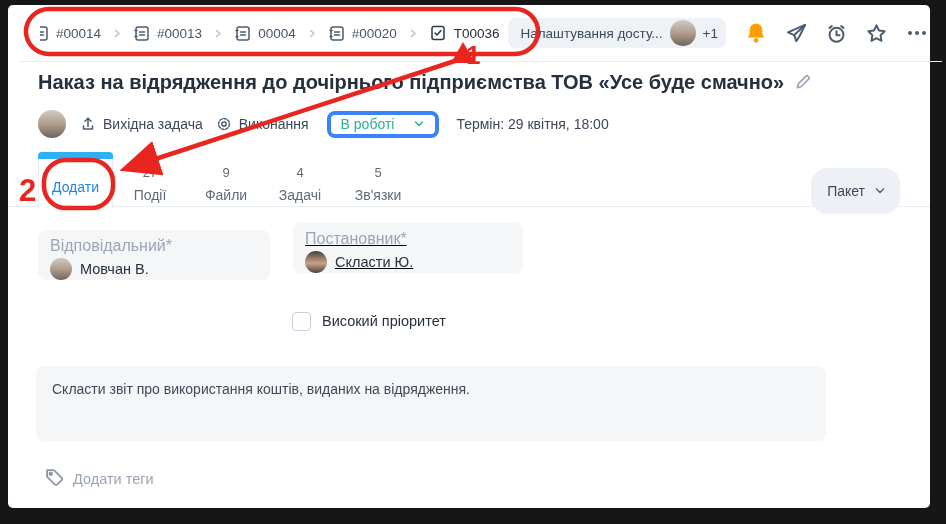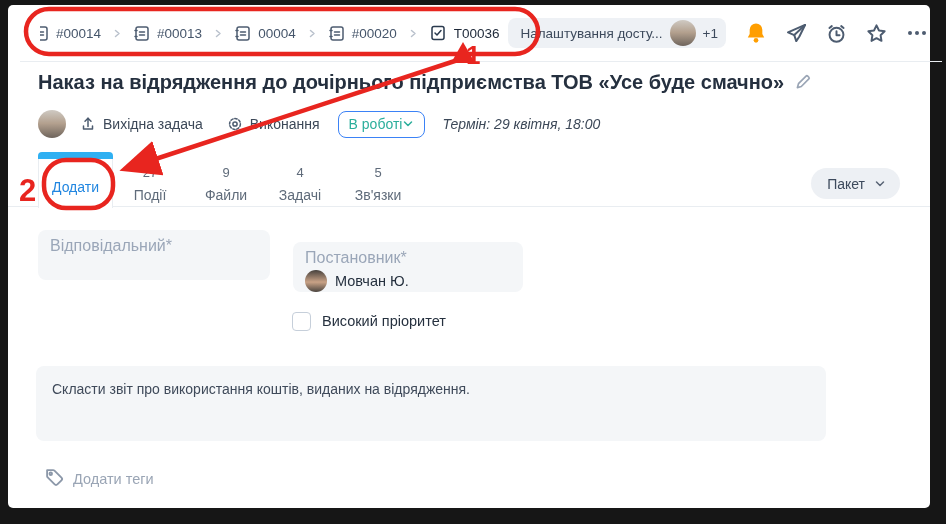--- a/index.html
+++ b/index.html
@@ -41,48 +41,48 @@
   .dots i { width:4px; height:4px; border-radius:50%; background:#4d5c70; }
 
   
   .task-title { position:absolute; left:30px; top:63px; width:860px; font-size:20px; line-height:28px;
     font-weight:700; color:#25303f; display:flex; align-items:center; }
   .pencil { margin-left:10px; cursor:pointer; flex:none; }
 
   
   .meta { position:absolute; left:30px; top:103px; height:32px; display:flex; align-items:center; }
   .meta-item { display:flex; align-items:center; gap:7px; font-size:14px; color:#3c4858; cursor:pointer; }
-  .status-pill { display:flex; align-items:center; gap:0; border:1px solid #3b82f6; border-radius:8px;
+  .status-pill { display:flex; align-items:center; gap:19px; border:4px solid #3b82f6; border-radius:8px;
     height:27px; padding:0 10px; color:#2bae9b; font-size:14px; cursor:pointer; }
   .status-pill svg { stroke:#2bae9b; }
-  .deadline { font-size:14px; color:#3c4858;font-style:italic; }
+  .deadline { font-size:14px; color:#3c4858; }
 
   
   .tabs { position:absolute; left:0; top:147px; width:100%; height:55px; border-bottom:1px solid #e9edf1; }
   .tab-bar { position:absolute; left:30px; top:0; width:75px; height:8px; background:#2fb0f2; border-radius:4px 4px 0 0; }
   .tab-active { position:absolute; left:30px; top:7px; width:75px; height:49px; background:#fff;
     border-left:1px solid #e9edf1; border-right:1px solid #e9edf1;
     display:flex; align-items:flex-end; justify-content:center; padding-bottom:13px;
     font-size:14px; color:#2186e0; cursor:pointer; }
   .tab { position:absolute; top:0; display:flex; flex-direction:column; align-items:center; padding-top:13px;
     gap:7px; cursor:pointer; }
   .tab .cnt { font-size:13px; color:#5f6b7a; }
   .tab .lbl { font-size:14px; color:#5f6b7a; }
   .tab.ev { left:107px; width:70px; }
   .tab.fi { left:185px; width:66px; }
   .tab.ta { left:256px; width:72px; }
   .tab.li { left:332px; width:76px; }
-  .package-btn { position:absolute; right:30px; top:16px; height:31px; background:#edf0f4; border-radius:16px;
+  .package-btn { position:absolute; right:30px; top:16px; height:46px; background:#edf0f4; border-radius:16px;
     display:flex; align-items:center; gap:9px; padding:0 14px 0 16px; font-size:14px; color:#3d4a5c; cursor:pointer; }
   .package-btn svg { stroke:#5a6576; }
 
   
   .card { position:absolute; background:#f4f6f8; border-radius:8px; cursor:pointer; }
   .card.resp { left:30px; top:225px; width:232px; height:50px; padding:7px 12px; }
-  .card.auth { left:285px; top:237px; width:230px; height:50px; padding:7px 12px; }
+  .card.auth { left:285px; top:218px; width:230px; height:50px; padding:7px 12px;text-decoration:underline; }
   .card.due  { left:30px; top:291px; width:232px; height:50px; padding:7px 12px 7px 40px; }
   .card .flabel { font-size:16px; color:#9aa6b8; }
   .card .fvalue { display:flex; align-items:center; gap:8px; margin-top:3px; font-size:14.5px; color:#26313f; }
   .cal-ic { position:absolute; left:11px; top:15px; }
   .check-row { position:absolute; left:284px; top:291px; height:50px; display:flex; align-items:center; gap:11px; }
   .checkbox { width:19px; height:19px; border:1.5px solid #c6cfda; border-radius:4px; background:#fff; cursor:pointer; }
   .check-label { font-size:14.5px; color:#26313f; }
 
   .descr { position:absolute; left:28px; top:361px; width:790px; height:75px; background:#f4f6f8;
     border-radius:8px; padding:15px 16px; font-size:14px; color:#3f4a5a; cursor:text; }
@@ -214,21 +214,21 @@
     <span>Наказ на відрядження до дочірнього підприємства ТОВ «Усе буде смачно»</span>
     <span class="pencil">
       <svg width="18" height="18" viewBox="0 0 16 16" class="oicon" style="stroke:#9aa5b5">
           <path d="M3 13l1-3.5 6.7-6.7a1.1 1.1 0 0 1 1.5 0l1 1a1.1 1.1 0 0 1 0 1.5L6.5 12 3 13z"></path>
         </svg>
     </span>
   </div>
 
   <div class="meta">
     <span class="avatar av28" style="margin-right:14px"></span>
-    <div class="meta-item" style="margin-right:24px">
+    <div class="meta-item" style="margin-right:13px">
       <svg width="16" height="16" viewBox="0 0 16 16" class="oicon">
           <polyline points="5 5.2,8 2.2,11 5.2"></polyline>
           <line x1="8" y1="2.2" x2="8" y2="10.5"></line>
           <path d="M3.5 10v3h9v-3"></path>
         </svg>
       <span>Вихідна задача</span>
     </div>
     <div class="meta-item" style="margin-right:18px">
       <svg width="16" height="16" viewBox="0 0 16 16" class="oicon">
           <circle cx="8" cy="8" r="5.4" stroke-dasharray="2.4 1.7"></circle>
@@ -269,27 +269,31 @@
     <div class="package-btn">
       <span>Пакет</span>
       <svg width="12" height="12" viewBox="0 0 12 12" fill="none" stroke-width="1.5" stroke-linecap="round" stroke-linejoin="round">
           <polyline points="2.5 4,6 7.5,9.5 4"></polyline>
         </svg>
     </div>
   </div>
 
   <div class="card resp">
     <div class="flabel">Відповідальний*</div>
+    <div class="fvalue">
+      <span class="avatar av22"></span>
+      <span>Мовчан В.</span>
+    </div>
   </div>
 
   <div class="card auth">
     <div class="flabel">Постановник*</div>
     <div class="fvalue">
       <span class="avatar av22 dark"></span>
-      <span>Мовчан Ю.</span>
+      <span>Скласти Ю.</span>
     </div>
   </div>
 
 
   <div class="check-row">
     <div class="checkbox"></div>
     <span class="check-label">Високий пріоритет</span>
   </div>
 
   <div class="descr">

